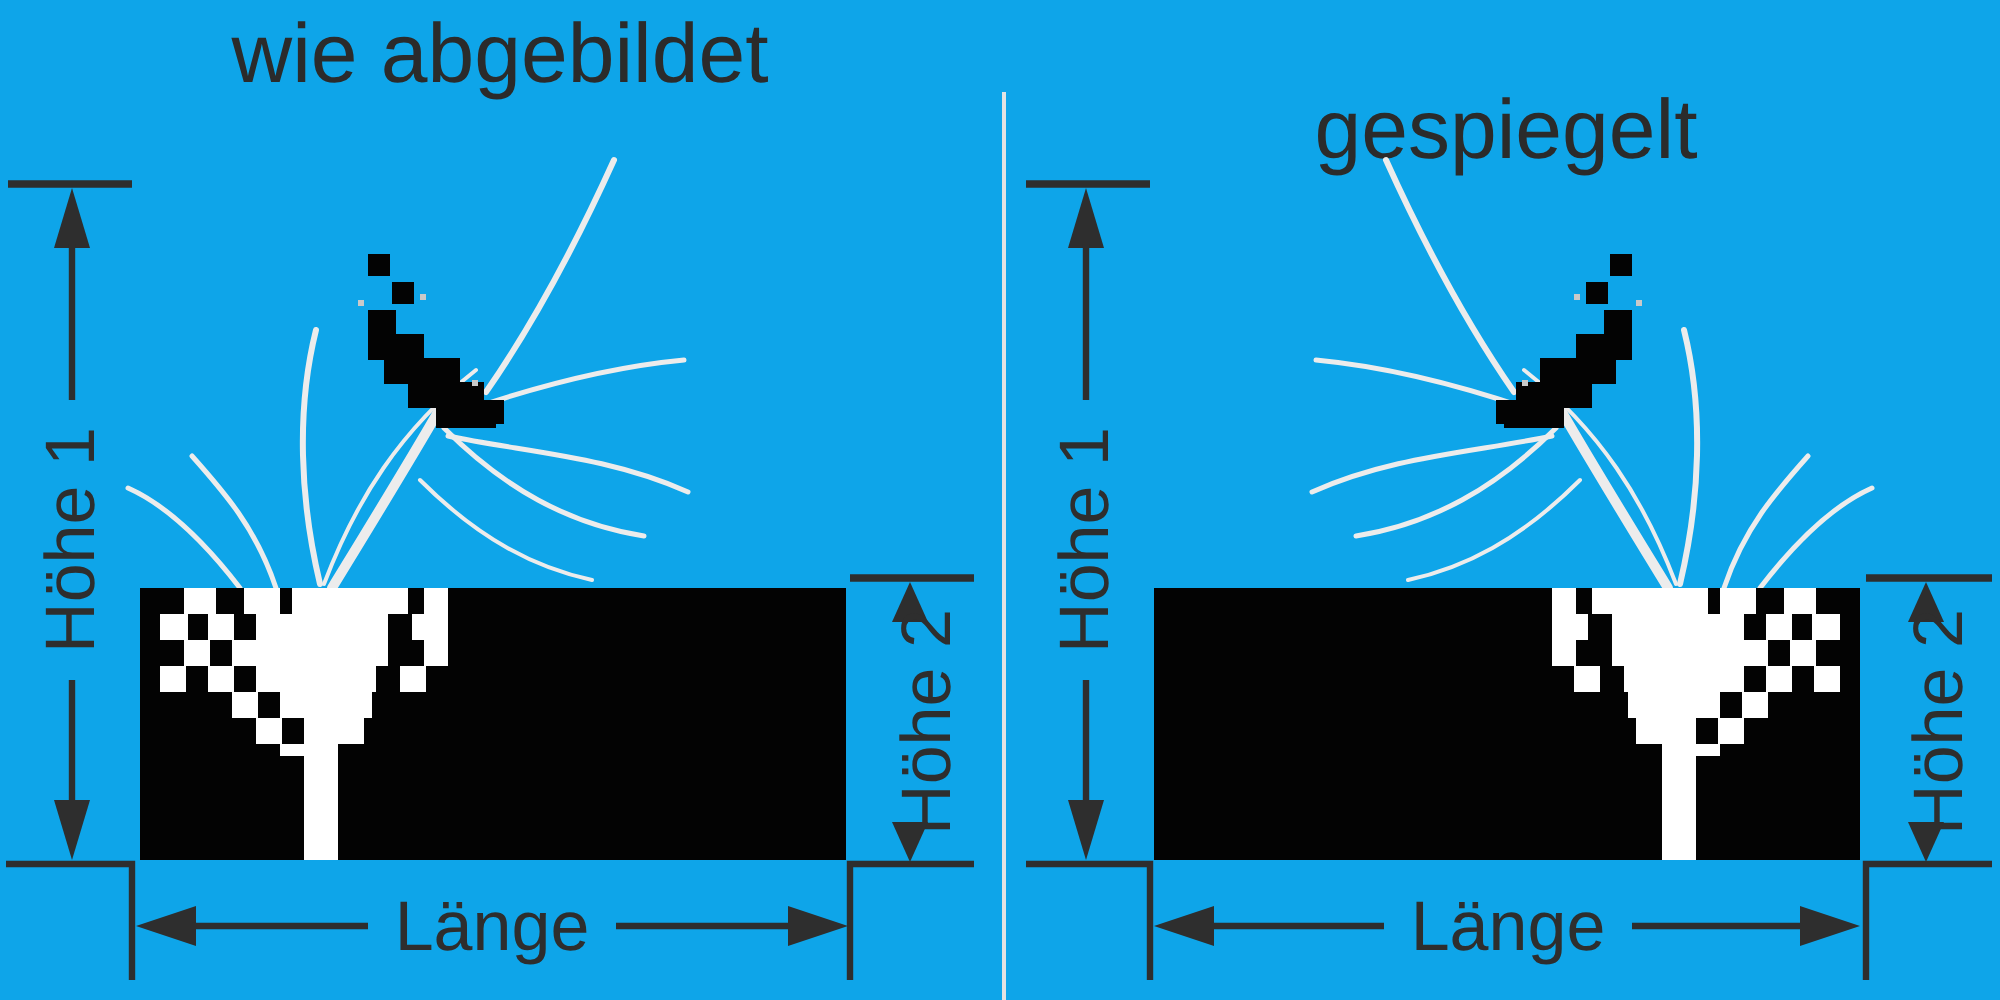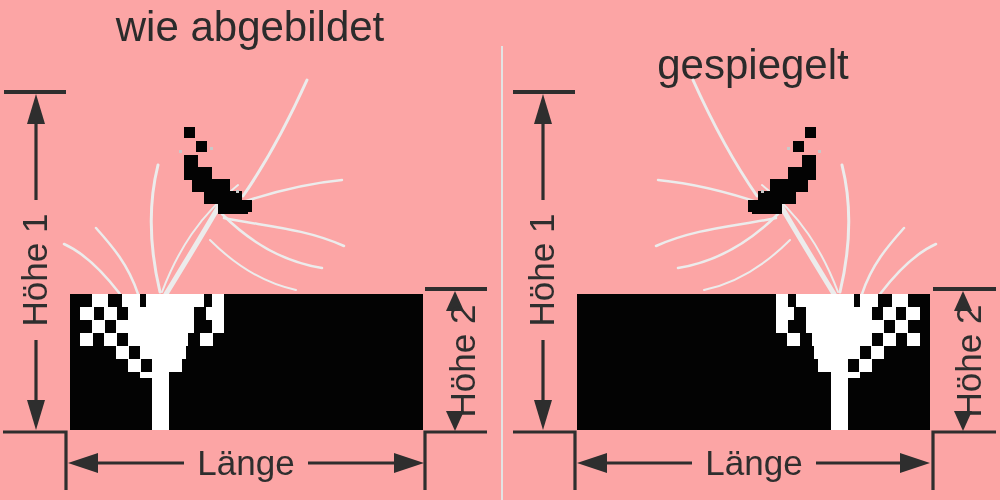--- a/index.html
+++ b/index.html
@@ -1,17 +1,17 @@
 <!DOCTYPE html>
 <html><head>
 <meta charset="utf-8">
 <style>
   html,body{margin:0;padding:0;background:#ffffff;}
   .stage{
-    position:relative;width:1000px;height:500px;background:#fca5a5;
+    position:relative;width:1000px;height:500px;background:#0ea5e9;
     overflow:hidden;font-family:"Liberation Sans",sans-serif;
   }
   .title{
     position:absolute;top:4px;height:48px;line-height:46px;
     font-size:42px;color:#2b2b2b;text-align:center;white-space:nowrap;
   }
   .title-left{left:50px;width:400px;}
   .title-mid{left:403px;width:200px;}
   .title-right{left:603px;width:300px;margin-top:38px;}
   .canvas{position:absolute;left:0;top:0;}

